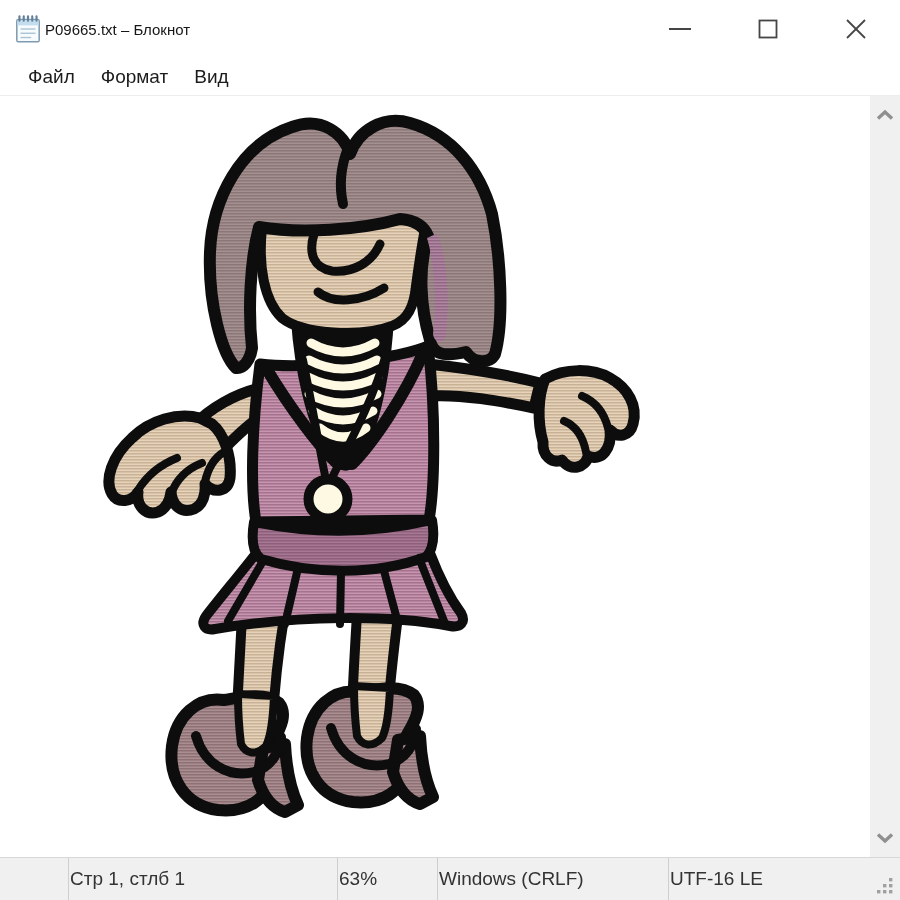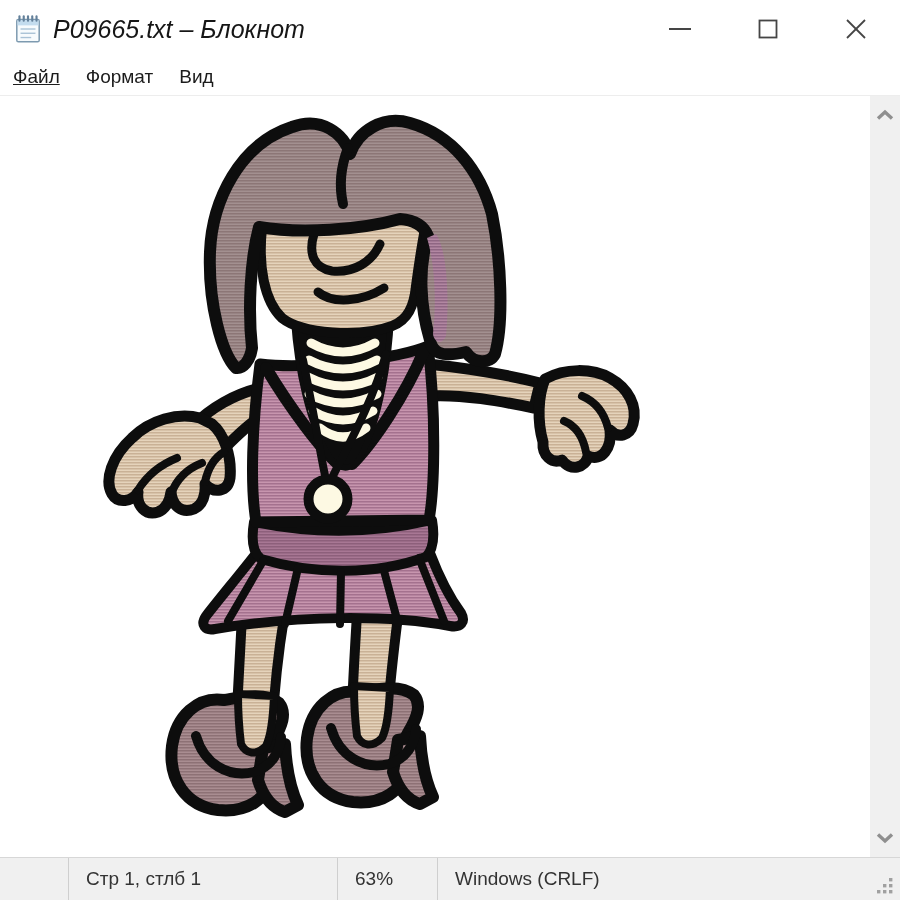--- a/index.html
+++ b/index.html
@@ -3,43 +3,43 @@
 <meta charset="utf-8">
 <style>
   html,body{margin:0;padding:0;}
   .app{
     position:relative;width:900px;height:900px;background:#ffffff;
     font-family:"Liberation Sans", sans-serif;overflow:hidden;
   }
   
   .titlebar{position:absolute;left:0;top:0;width:900px;height:58px;background:#ffffff;display:flex;align-items:center;}
   .app-icon{width:30px;height:32px;margin-left:13px;flex:0 0 auto;}
-  .title-text{margin-left:10px;font-size:25px;color:#161616;white-space:nowrap;font-style:italic;}
+  .title-text{margin-left:2px;font-size:15px;color:#161616;white-space:nowrap;}
   .win-controls{position:absolute;right:0;top:0;height:58px;display:flex;}
   .win-btn{width:88px;height:58px;display:flex;align-items:center;justify-content:center;}
   
   .menubar{position:absolute;left:0;top:58px;width:900px;height:37px;background:#ffffff;border-bottom:1px solid #ededed;display:flex;align-items:center;}
   .menu-item{font-size:19px;color:#1c1c1c;padding:0 13px;line-height:36px;}
-  .menu-item:first-child{padding-left:13px;text-decoration:underline;}
+  .menu-item:first-child{padding-left:28px;}
   
   .content{position:absolute;left:0;top:96px;width:870px;height:761px;background:#ffffff;overflow:hidden;}
   .artwork{position:absolute;left:0;top:0;}
   
   .scrollbar{position:absolute;right:0;top:96px;width:30px;height:761px;background:var(--scrollbar_track,#f0f0f0);}
   .sb-arrow{position:absolute;left:0;width:30px;height:26px;display:flex;align-items:center;justify-content:center;}
   .sb-up{top:6px;}
   .sb-down{bottom:6px;}
   
   .statusbar{
     position:absolute;left:0;bottom:0;width:900px;height:43px;
     background:var(--statusbar_bg,#f0f0f0);border-top:1px solid var(--statusbar_border,#d7d7d7);
     display:grid;grid-template-columns:68px 269px 100px 231px 1fr;
     font-size:19px;color:var(--status_text,#333333);box-sizing:border-box;
   }
-  .status-cell{display:flex;align-items:center;padding-left:17px;overflow:hidden;white-space:nowrap;}
+  .status-cell{display:flex;align-items:center;padding-left:1px;overflow:hidden;white-space:nowrap;}
   .status-cell.divided{border-left:1px solid var(--divider,#cfcfcf);}
   .resize-grip{position:absolute;right:6px;bottom:5px;}
 </style>
 </head>
 <body>
 
 <div class="app">
 
   <div class="titlebar">
     <svg class="app-icon" viewBox="0 0 28 30">
@@ -226,20 +226,21 @@
         <polyline points="4,2.5 11,9 18,2.5" fill="none" stroke="var(--scrollbar_arrow)" stroke-width="3.4"></polyline>
       </svg>
     </div>
   </div>
 
   <div class="statusbar">
     <div class="status-cell"></div>
     <div class="status-cell divided">Стр 1, стлб 1</div>
     <div class="status-cell divided">63%</div>
     <div class="status-cell divided">Windows (CRLF)</div>
+    <div class="status-cell divided">UTF-16 LE</div>
     <svg class="resize-grip" width="18" height="18" viewBox="0 0 18 18">
       <g fill="var(--grip_dot)">
         <rect x="13" y="1" width="3.4" height="3.4"></rect>
         <rect x="7" y="7" width="3.4" height="3.4"></rect>
         <rect x="13" y="7" width="3.4" height="3.4"></rect>
         <rect x="1" y="13" width="3.4" height="3.4"></rect>
         <rect x="7" y="13" width="3.4" height="3.4"></rect>
         <rect x="13" y="13" width="3.4" height="3.4"></rect>
       </g>
     </svg>

